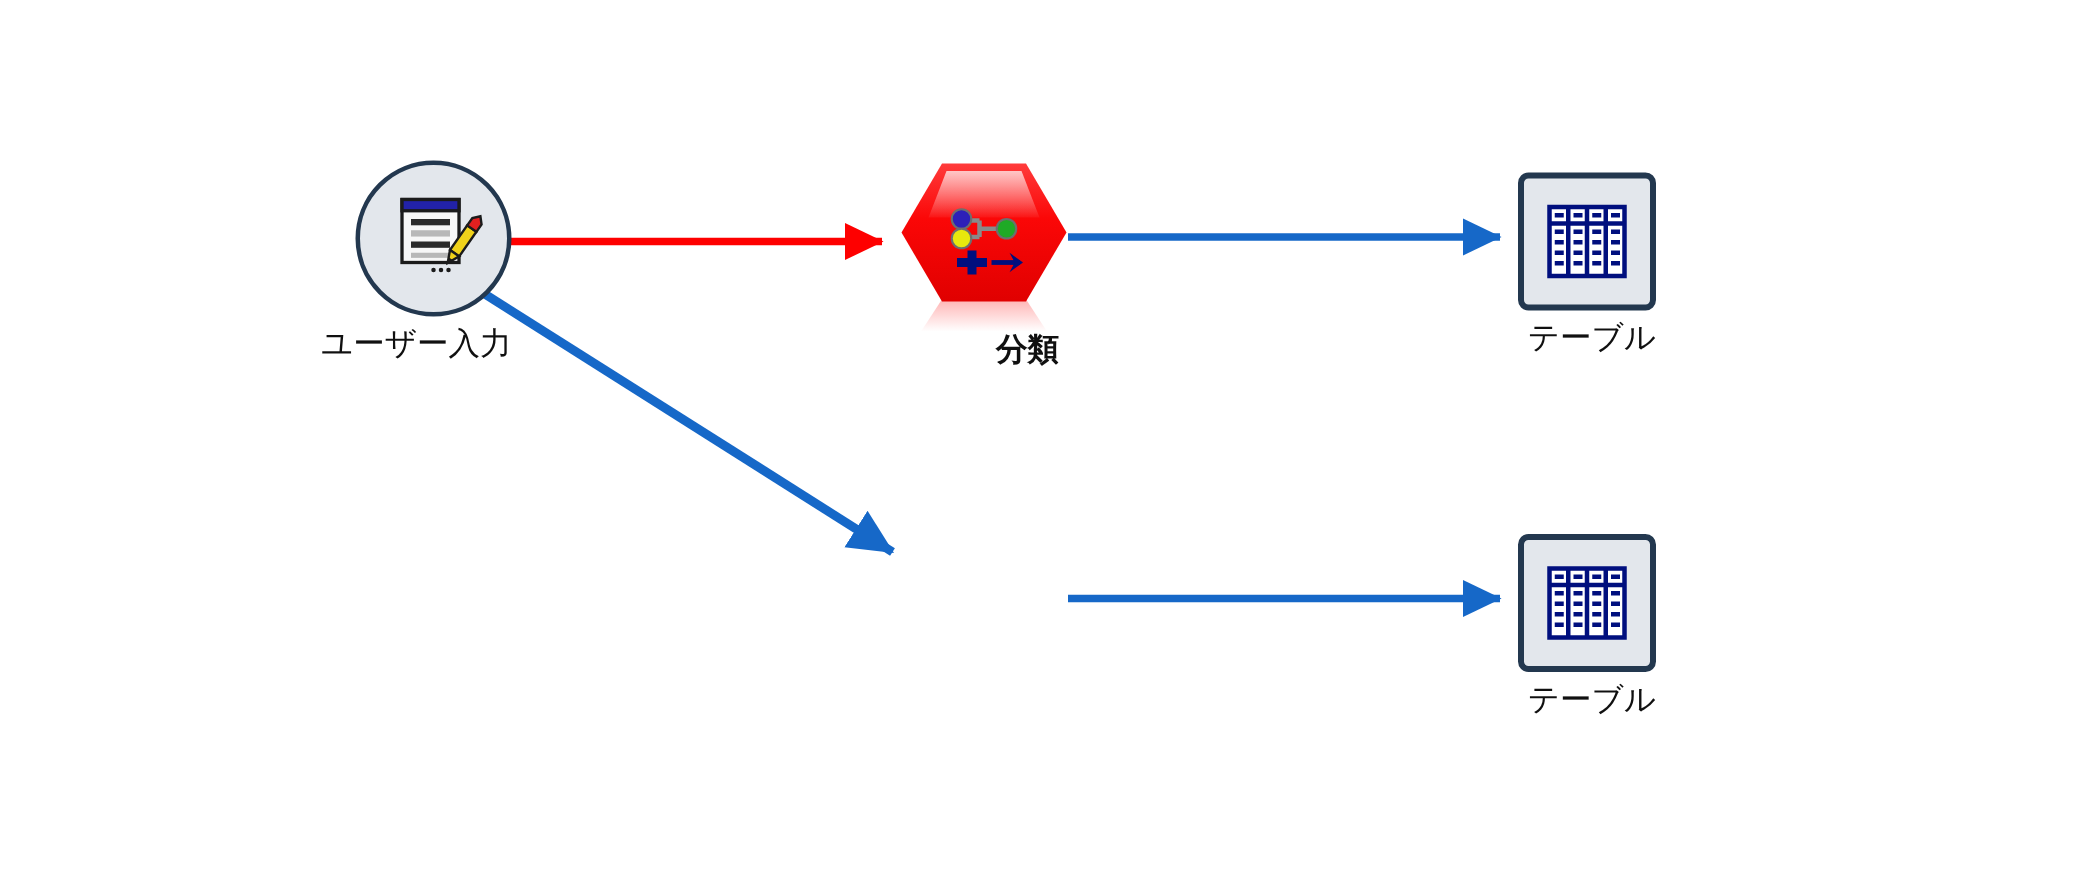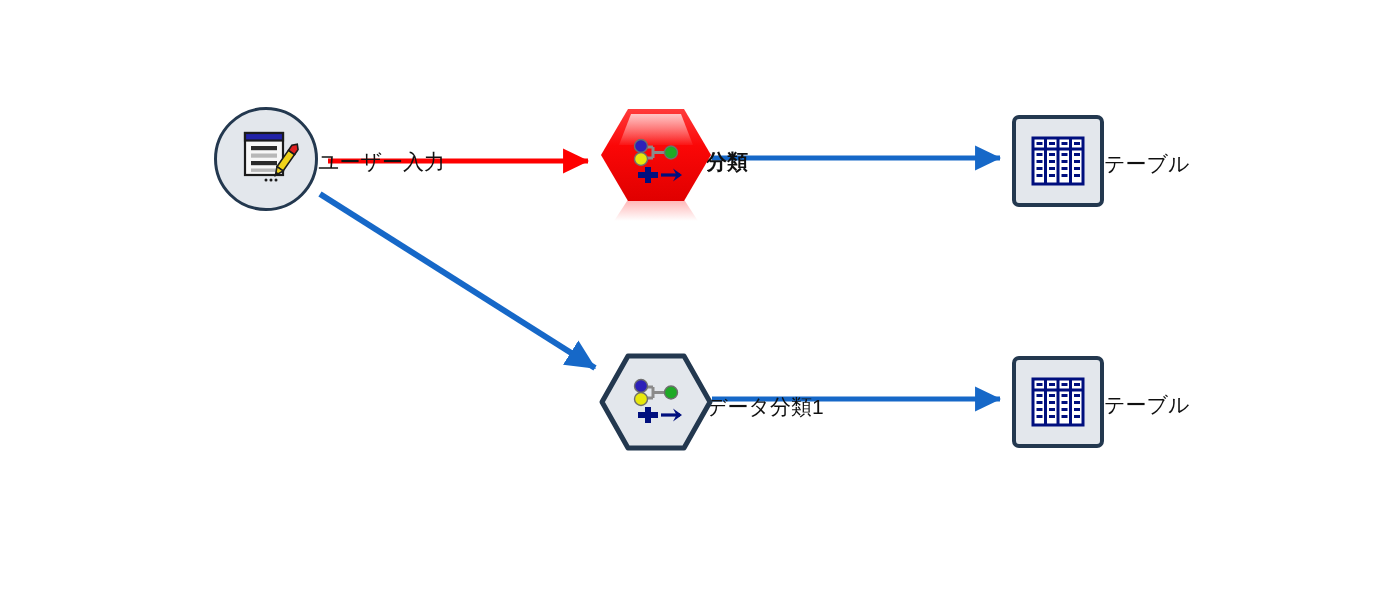--- a/index.html
+++ b/index.html
@@ -22,21 +22,22 @@
     position: absolute;
     left: 0;
     top: 0;
     width: 1382px;
     height: 592px;
     pointer-events: none;
   }
   .node {
     position: absolute;
     display: flex;
-    align-items: center;
+    flex-direction: column;
+    align-items: flex-end;
   }
   .node-label {
     margin-top: 6px;
     font-size: 21px;
     line-height: 26px;
     color: #101010;
     white-space: nowrap;
     font-family: "Liberation Sans", "DejaVu Sans", sans-serif;
   }
   
@@ -199,40 +200,20 @@
           <rect x="7.5" y="42" width="6" height="3"></rect>
           <rect x="20" y="42" width="6" height="3"></rect>
           <rect x="32.5" y="42" width="6" height="3"></rect>
           <rect x="45" y="42" width="6" height="3"></rect>
         </g>
       </svg>
     </div>
     <div class="node-label">テーブル</div>
   </div>
 
-  <div class="node" style="left:598px; top:352px;">
-    <div class="hex-wrap">
-      <svg width="116" height="100" viewBox="0 0 116 100">
-        <path d="M 30 4 L 86 4 L 112 50 L 86 96 L 30 96 L 4 50 z" fill="#e3e7ec" stroke="#23384f" stroke-width="5" stroke-linejoin="round"></path>
-      </svg>
-      <svg class="icon-abs" style="left:30px; top:24px;" width="58" height="52" viewBox="0 0 58 52">
-        <line x1="14" y1="11" x2="25" y2="11" stroke="#8a8a8a" stroke-width="3"></line>
-        <line x1="25" y1="11" x2="25" y2="22" stroke="#8a8a8a" stroke-width="3"></line>
-        <line x1="14" y1="22" x2="25" y2="22" stroke="#8a8a8a" stroke-width="3"></line>
-        <line x1="25" y1="16.5" x2="42" y2="16.5" stroke="#8a8a8a" stroke-width="3"></line>
-        <circle cx="13" cy="10" r="6.5" fill="#2d20b8" stroke="#6e6e6e" stroke-width="1.4"></circle>
-        <circle cx="13" cy="23" r="6.5" fill="#e8e80d" stroke="#6e6e6e" stroke-width="1.4"></circle>
-        <circle cx="43" cy="16.5" r="6.5" fill="#1faa26" stroke="#6e6e6e" stroke-width="1.4"></circle>
-        <path d="M 10 36 L 17 36 L 17 31 L 23 31 L 23 36 L 30 36 L 30 42 L 23 42 L 23 47 L 17 47 L 17 42 L 10 42 z" fill="#000f7e"></path>
-        <line x1="33" y1="39" x2="52" y2="39" stroke="#000f7e" stroke-width="3.2"></line>
-        <path d="M 45 32.5 L 54 39 L 45 45.5 L 48.5 39 z" fill="#000f7e"></path>
-      </svg>
-    </div>
-    <div class="node-label">データ分類1</div>
-  </div>
 
   <div class="node" style="left:1012px; top:356px;">
     <div class="square-shape">
       <svg width="58" height="58" viewBox="0 0 58 58">
         <rect x="4" y="6" width="50" height="46" fill="#ffffff" stroke="#000f7e" stroke-width="3"></rect>
         <line x1="4" y1="17" x2="54" y2="17" stroke="#000f7e" stroke-width="3"></line>
         <line x1="16.5" y1="6" x2="16.5" y2="52" stroke="#000f7e" stroke-width="3"></line>
         <line x1="29" y1="6" x2="29" y2="52" stroke="#000f7e" stroke-width="3"></line>
         <line x1="41.5" y1="6" x2="41.5" y2="52" stroke="#000f7e" stroke-width="3"></line>
         <g fill="#000f7e">

